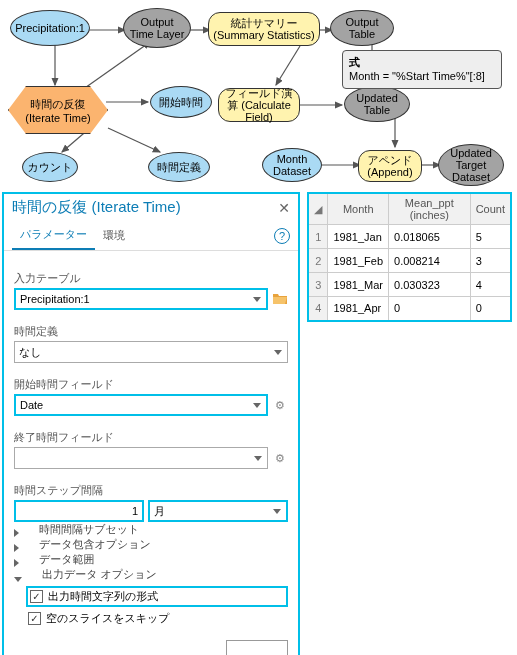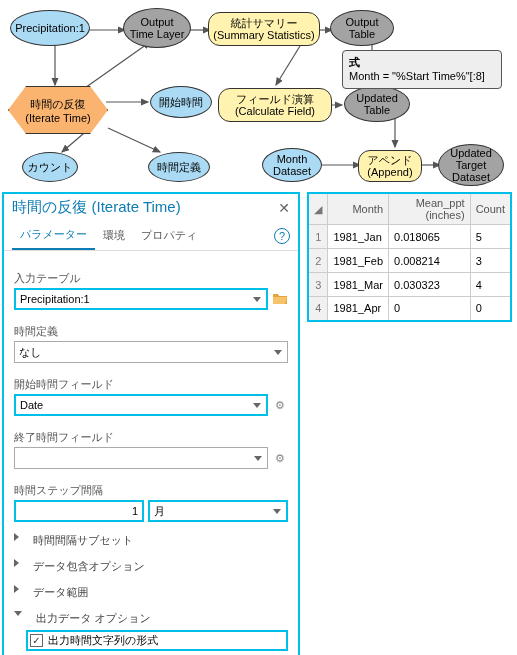--- a/index.html
+++ b/index.html
@@ -23,33 +23,33 @@
 .help{margin-left:auto;width:16px;height:16px;border:1.5px solid #0d7db5;border-radius:50%;color:#0d7db5;display:flex;align-items:center;justify-content:center;font-size:11px;cursor:pointer;}
 .form{padding:6px 10px 8px;}
 .field-label{color:#555;margin-top:14px;margin-bottom:2px;}
 .row{display:flex;align-items:center;gap:4px;}
 .sel{flex:1;height:22px;border:1px solid #aaa;padding:0 18px 0 4px;background:#fff;position:relative;display:flex;align-items:center;}
 .sel.hi{border:2px solid #00bfe8;}
 .sel::after{content:"";position:absolute;right:5px;top:50%;margin-top:-2px;width:0;height:0;border-left:4px solid transparent;border-right:4px solid transparent;border-top:5px solid #666;}
 .num{width:130px;height:22px;border:2px solid #00bfe8;padding:0 4px;text-align:right;display:flex;align-items:center;justify-content:flex-end;background:#fff;}
 .gear{width:16px;height:16px;color:#888;display:flex;align-items:center;justify-content:center;}
 .folder{width:16px;height:16px;}
-.section{display:flex;align-items:flex-start;gap:14px;margin-top:11px;color:#444;font-weight:500;cursor:pointer;}
+.section{display:flex;align-items:flex-end;gap:20px;margin-top:0;color:#444;font-weight:500;cursor:pointer;}
 .caret{width:0;height:0;display:inline-block;}
 .caret.right{border-top:4px solid transparent;border-bottom:4px solid transparent;border-left:5px solid #666;}
 .caret.down{border-left:4px solid transparent;border-right:4px solid transparent;border-top:5px solid #666;}
 .check-row{display:flex;align-items:center;gap:5px;margin-top:4px;margin-left:14px;}
 .checkbox{width:13px;height:13px;border:1px solid #666;display:flex;align-items:center;justify-content:center;font-size:10px;color:#333;background:#fff;}
 .check-row.hi{border:2px solid #00bfe8;padding:1px 2px;margin-left:12px;}
 .ok-row{display:flex;justify-content:flex-end;padding:6px 10px 8px;}
 .ok-btn{border:1px solid #999;background:#fff;padding:19px 22px;cursor:pointer;}
 
 .table{position:absolute;top:192px;left:307px;width:205px;border:2px solid #00bfe8;background:#fff;border-collapse:collapse;}
 .table th,.table td{border:1px solid #ccc;padding:3px 5px;height:24px;}
-.table th{background:#f1f1f1;color:#555;font-weight:normal;text-align:right;}
+.table th{background:#f1f1f1;color:#555;font-weight:normal;text-align:center;}
 .table .rh{background:#f1f1f1;text-align:center;color:#777;width:18px;}
 .table td.val{text-align:left;}
 </style>
 </head>
 <body>
 
 <div class="diagram">
 <svg width="517" height="192" style="position:absolute;top:0;left:0">
 <defs>
         <marker id="ah" markerWidth="8" markerHeight="8" refX="6" refY="3" orient="auto">
@@ -86,21 +86,21 @@
 <div class="node ellipse-green" style="left:330px;top:10px;width:64px;height:36px">
       <span>Output Table</span>
     </div>
 
 <div class="hexagon" style="position:absolute;left:8px;top:86px">
       <span>時間の反復 (Iterate Time)</span>
     </div>
 <div class="node ellipse-blue" style="left:150px;top:86px;width:62px;height:32px">
       <span>開始時間</span>
     </div>
-<div class="node rect-yellow" style="left:218px;top:88px;width:114px;height:34px">
+<div class="node rect-yellow" style="left:218px;top:88px;width:82px;height:34px">
       <span>フィールド演算 (Calculate Field)</span>
     </div>
 <div class="node ellipse-green" style="left:344px;top:86px;width:66px;height:36px">
       <span>Updated Table</span>
     </div>
 
 <div class="node ellipse-blue" style="left:22px;top:152px;width:56px;height:30px">
       <span>カウント</span>
     </div>
 <div class="node ellipse-blue" style="left:148px;top:152px;width:62px;height:30px">
@@ -123,21 +123,20 @@
 </div>
 
 <div class="panel">
   <div class="panel-title">
     <span class="panel-title-text">時間の反復 (Iterate Time)</span>
     <span class="close-btn">✕</span>
   </div>
   <div class="tabs">
     <div class="tab active">パラメーター</div>
     <div class="tab">環境</div>
-    <div class="tab">プロパティ</div>
     <div class="help">?</div>
   </div>
   <div class="form">
 
     <div class="field-label">入力テーブル</div>
     <div class="row">
       <div class="sel hi">
           <span>Precipitation:1</span>
         </div>
       <svg class="folder" viewBox="0 0 16 16">

